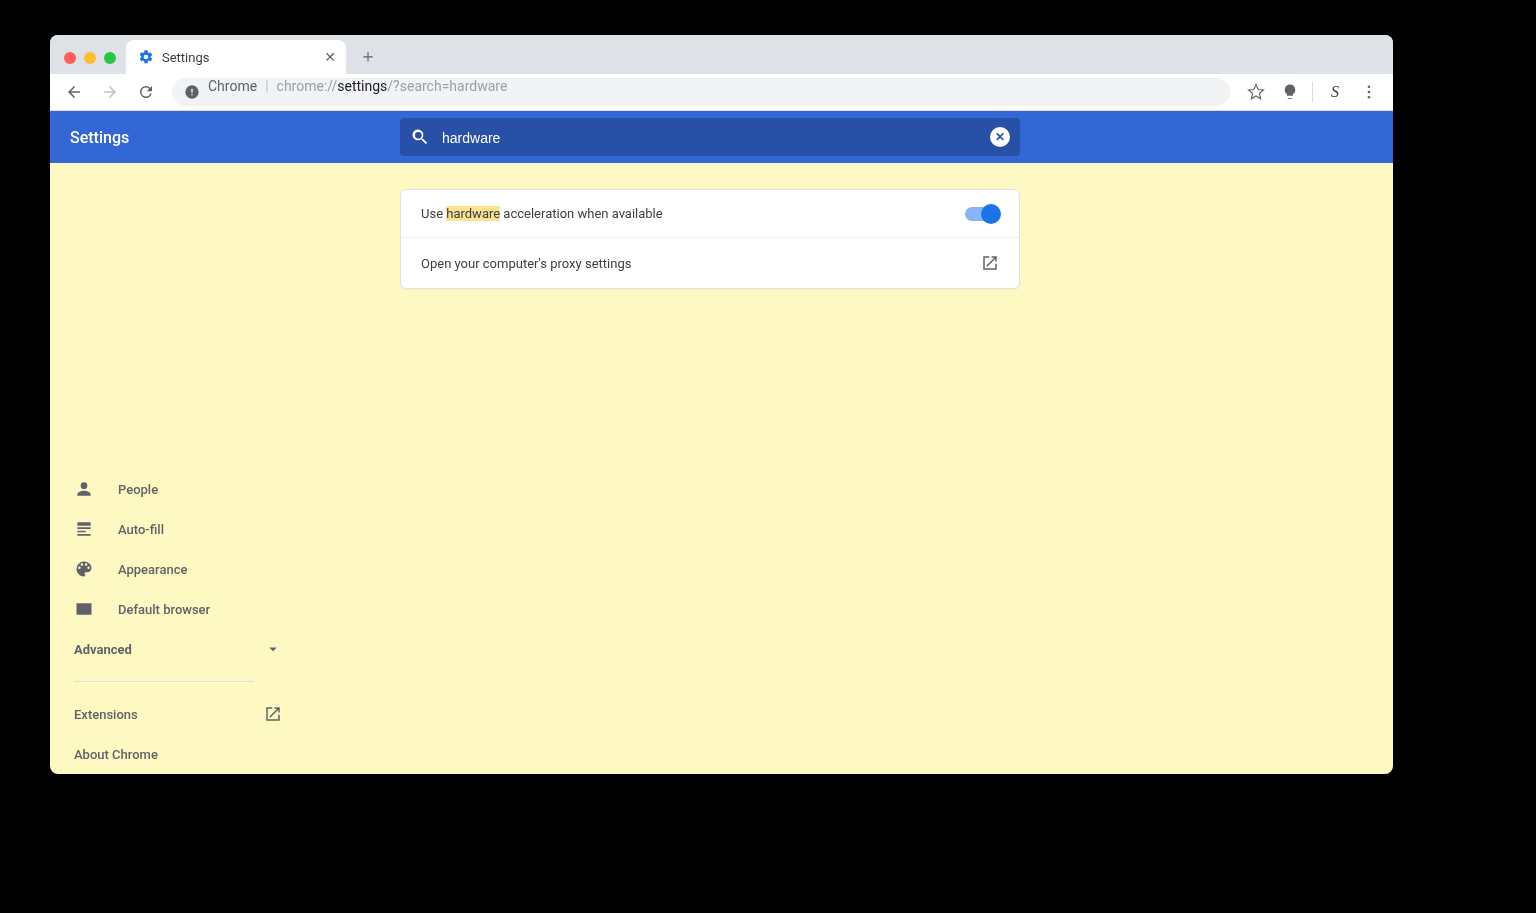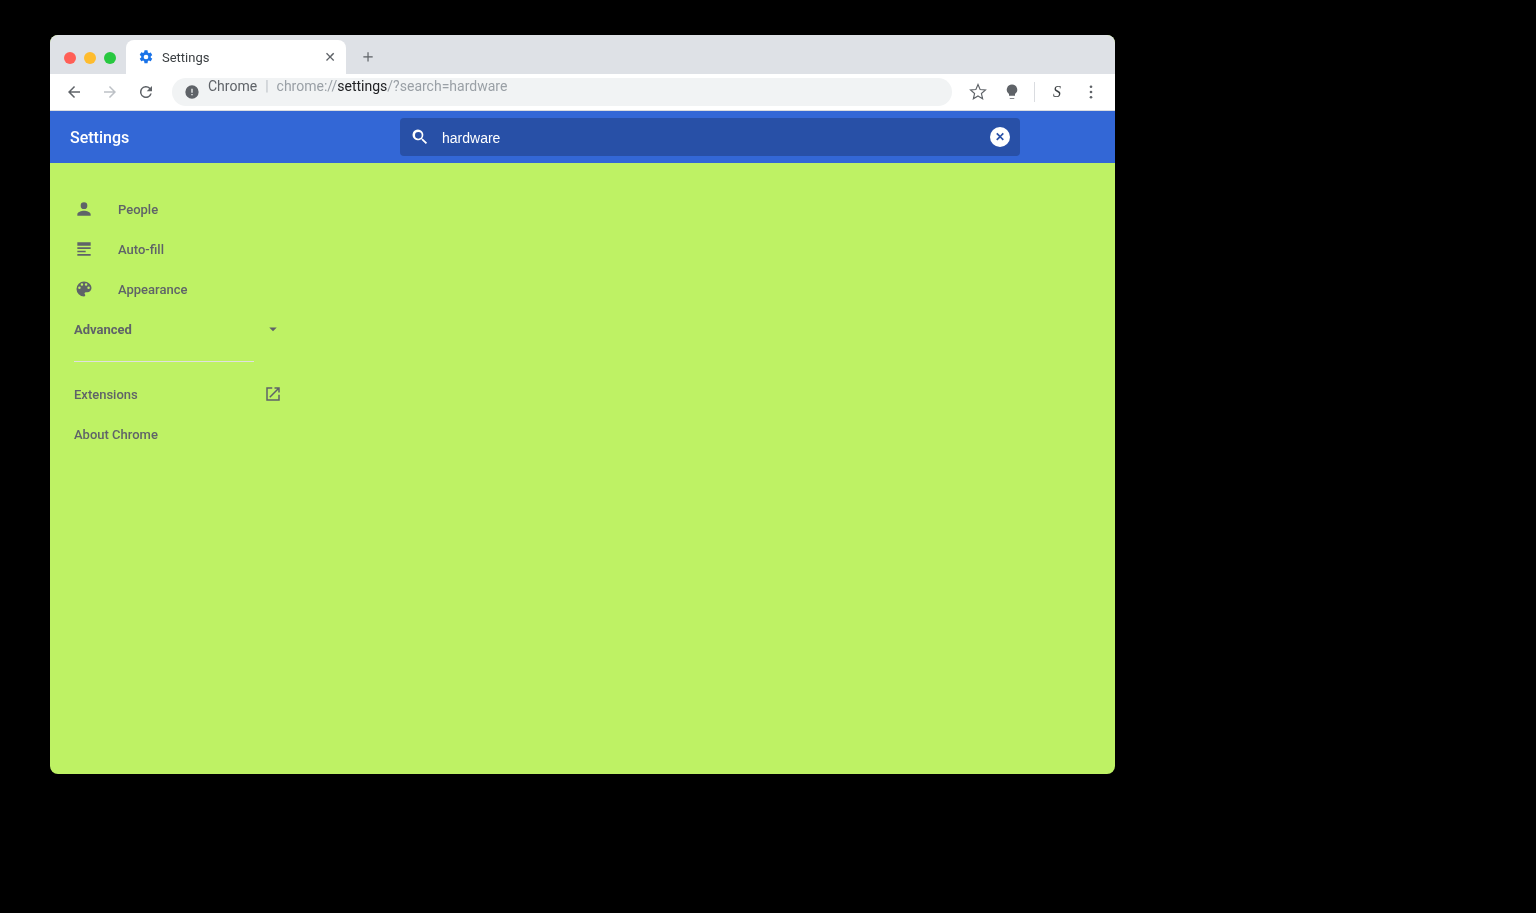--- a/index.html
+++ b/index.html
@@ -8,23 +8,23 @@
     font-family: -apple-system, BlinkMacSystemFont, "Segoe UI", Roboto, Helvetica, Arial, sans-serif;
     background: #000;
     width: 1536px;
     height: 913px;
     overflow: hidden;
   }
   .browser-window {
     position: absolute;
     left: 50px;
     top: 35px;
-    width: 1065px;
+    width: 1343px;
     height: 739px;
-    background: #bef264;
+    background: #fef9c3;
     border-radius: 8px;
     overflow: hidden;
     box-shadow: 0 0 0 1px rgba(0,0,0,.05);
     display: flex;
     flex-direction: column;
   }
 
   
   .tab-strip {
     height: 39px;
@@ -128,24 +128,24 @@
   .searchbox input::placeholder { color:#cfd8ef; }
   .searchbox .clear { width:20px; height:20px; border-radius:50%; background:#fff; color:#2850a7; display:flex; align-items:center; justify-content:center; font-size:12px; cursor:pointer; font-weight:bold; }
   .search-value-wrap { position:relative; flex:1; }
   .search-value-wrap input { width:100%; }
 
   
   .settings-body { flex:1; display:flex; overflow:hidden; }
 
   .sidebar {
     width:256px;
-    padding-top:26px;
+    padding-top:10px;
     font-size:14px;
     color:#5f6368;
-    display:flex; flex-direction:column;
+    display:flex; flex-direction:column;justify-content:flex-end;
   }
   .nav-item {
     display:flex; align-items:center;
     height:40px;
     padding:0 24px;
     gap:24px;
     cursor:pointer;
     color:#5f6368;
     font-weight:500;
     font-size:13px;
@@ -301,20 +301,28 @@
         <span>Auto-fill</span>
       </div>
       <div class="nav-item">
         <span class="icon">
             <svg viewBox="0 0 24 24" width="20" height="20">
               <path fill="currentColor" d="M12 3a9 9 0 0 0 0 18 1.5 1.5 0 0 0 1.06-2.56 1.5 1.5 0 0 1 1.06-2.56H16a5 5 0 0 0 5-5C21 6.58 16.97 3 12 3zM6.5 12A1.5 1.5 0 1 1 8 10.5 1.5 1.5 0 0 1 6.5 12zm3-4A1.5 1.5 0 1 1 11 6.5 1.5 1.5 0 0 1 9.5 8zm5 0A1.5 1.5 0 1 1 16 6.5 1.5 1.5 0 0 1 14.5 8zm3 4A1.5 1.5 0 1 1 19 10.5 1.5 1.5 0 0 1 17.5 12z"></path>
             </svg>
           </span>
         <span>Appearance</span>
       </div>
+      <div class="nav-item">
+        <span class="icon">
+            <svg viewBox="0 0 24 24" width="20" height="20">
+              <path fill="currentColor" d="M3 5h18v14H3zm2 4h14v8H5z"></path>
+            </svg>
+          </span>
+        <span>Default browser</span>
+      </div>
 
       <div class="nav-advanced">
         <span>Advanced</span>
         <span>
             <svg viewBox="0 0 24 24" width="18" height="18">
               <path fill="#5f6368" d="M7 10l5 5 5-5z"></path>
             </svg>
           </span>
       </div>
 
@@ -328,18 +336,34 @@
             </svg>
           </span>
       </div>
       <div class="nav-link">
         <span>About Chrome</span>
       </div>
     </div>
 
     <div class="content">
       <div class="content-inner">
+        <div class="card">
+          <div class="row">
+            <div class="label">
+              <span>Use </span><span class="highlight">hardware</span><span> acceleration when available</span>
+            </div>
+            <div class="toggle"></div>
+          </div>
+          <div class="row" style="cursor:pointer;">
+            <div class="label">Open your computer's proxy settings</div>
+            <span class="ext-icon">
+                <svg viewBox="0 0 24 24" width="18" height="18">
+                  <path fill="#5f6368" d="M14 3v2h3.59L7 15.59 8.41 17 19 6.41V10h2V3zM5 5h6V3H3v18h18v-8h-2v6H5z"></path>
+                </svg>
+              </span>
+          </div>
+        </div>
       </div>
     </div>
 
   </div>
 
 </div>
 
 </body></html>

